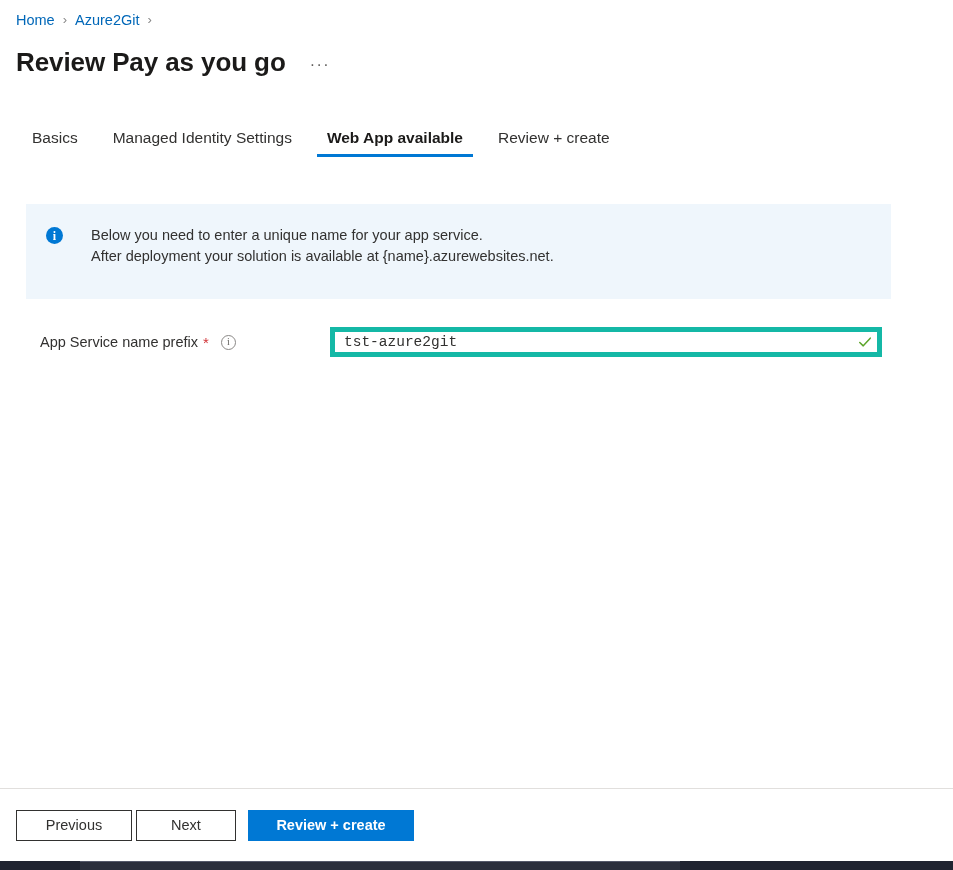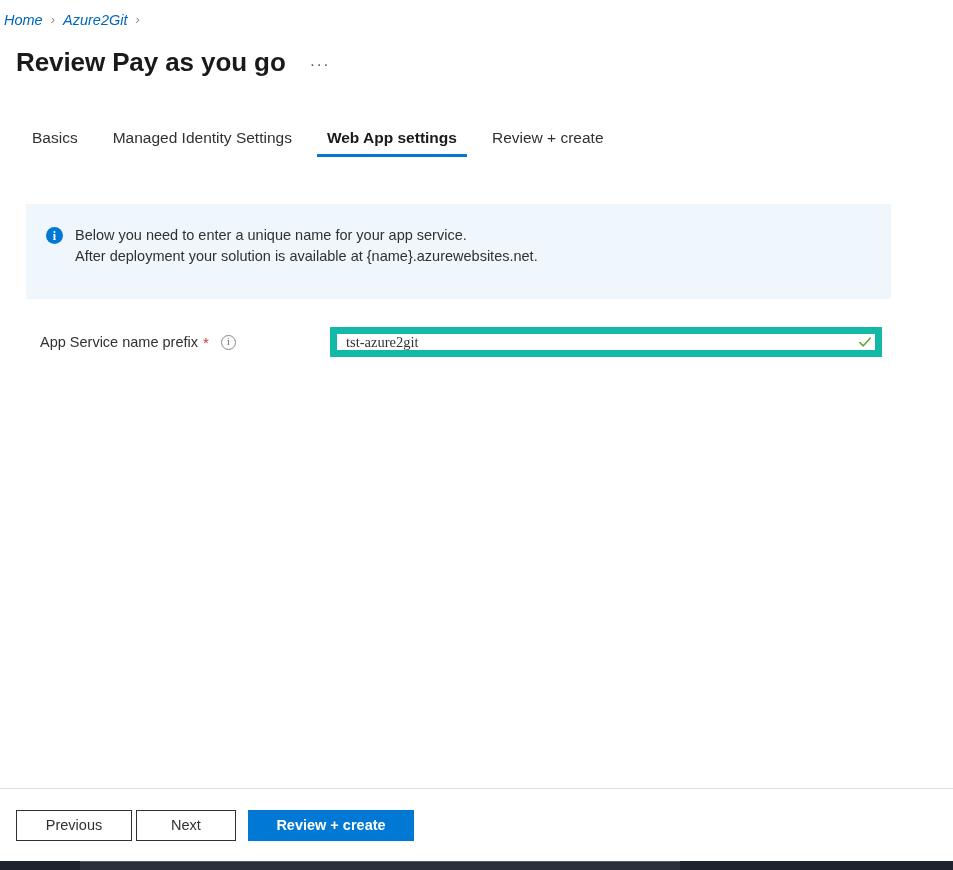--- a/index.html
+++ b/index.html
@@ -13,25 +13,24 @@
     font-family: "Liberation Sans", sans-serif;
     color: #323130;
     overflow: hidden;
     position: relative;
   }
 
   
   .breadcrumb {
     display: flex;
     align-items: flex-start;
-    padding: 11px 0 0 4px;
+    padding: 11px 0 0 16px;
     font-size: 14.5px;
     line-height: 18px;
     height: 18px;
-    font-style: italic;
   }
   .crumb-link {
     color: #0067b8;
     cursor: pointer;
     white-space: nowrap;
   }
   .crumb-sep {
     color: #888888;
     margin: 0 8px;
     font-size: 13px;
@@ -116,21 +115,21 @@
     font-weight: 700;
     font-family: "Liberation Serif", serif;
     display: flex;
     align-items: center;
     justify-content: center;
     flex: 0 0 auto;
     margin-top: 2px;
     line-height: 1;
   }
   .info-text {
-    margin-left: 12px;
+    margin-left: 28px;
     font-size: 14.5px;
     line-height: 21px;
     color: #323130;
   }
   .info-text div { white-space: nowrap; }
 
   
   .form-row {
     position: absolute;
     left: 40px;
@@ -173,23 +172,23 @@
   .input-wrap {
     position: relative;
     width: 552px;
     height: 30px;
     margin-left: -10px;
   }
   .text-input {
     width: 100%;
     height: 100%;
     box-sizing: border-box;
-    border: 7px solid #14b8a6;
+    border: 5px solid #14b8a6;
     background: #ffffff;
-    font-family: Liberation Serif, serif;
+    font-family: Liberation Mono, monospace;
     font-size: 14.5px;
     color: #323130;
     padding: 0 34px 0 9px;
     outline: none;
   }
   .valid-check {
     position: absolute;
     right: 10px;
     top: 50%;
     transform: translateY(-50%);
@@ -284,21 +283,21 @@
 </div>
 
 <div class="tabs">
   <div class="tab">
     <span>Basics</span>
   </div>
   <div class="tab">
     <span>Managed Identity Settings</span>
   </div>
   <div class="tab active">
-    <span>Web App settings</span>
+    <span>Web App available</span>
   </div>
   <div class="tab">
     <span>Review + create</span>
   </div>
 </div>
 
 <div class="info-banner">
   <div class="info-icon">i</div>
   <div class="info-text">
     <div>Below you need to enter a unique name for your app service.</div>

